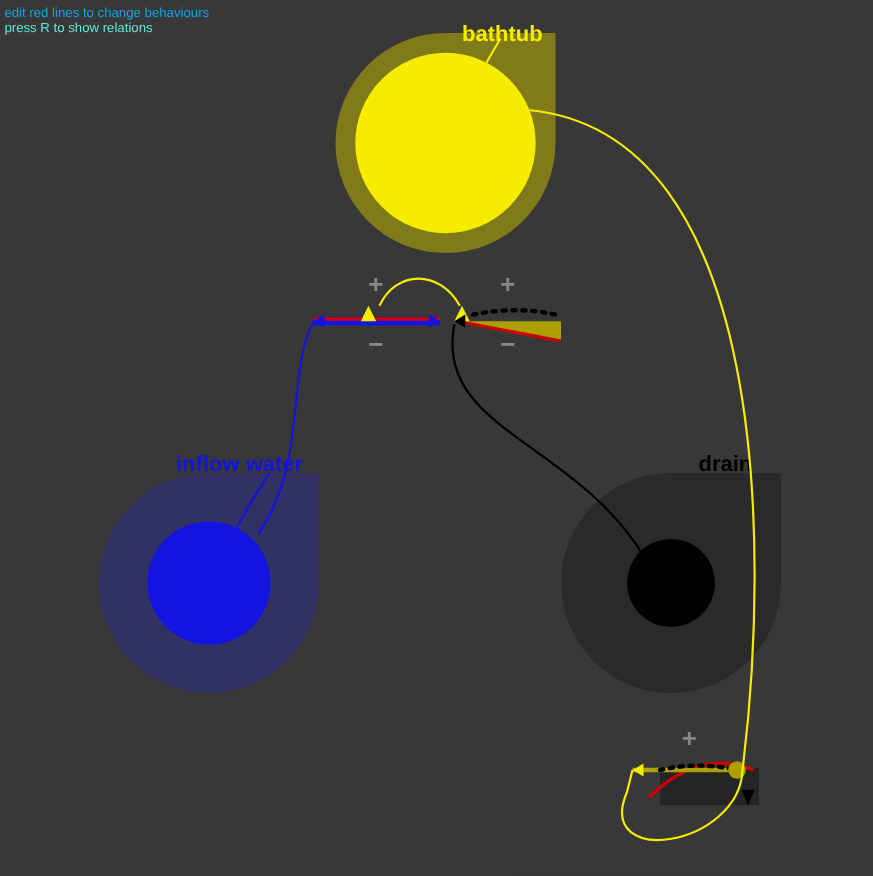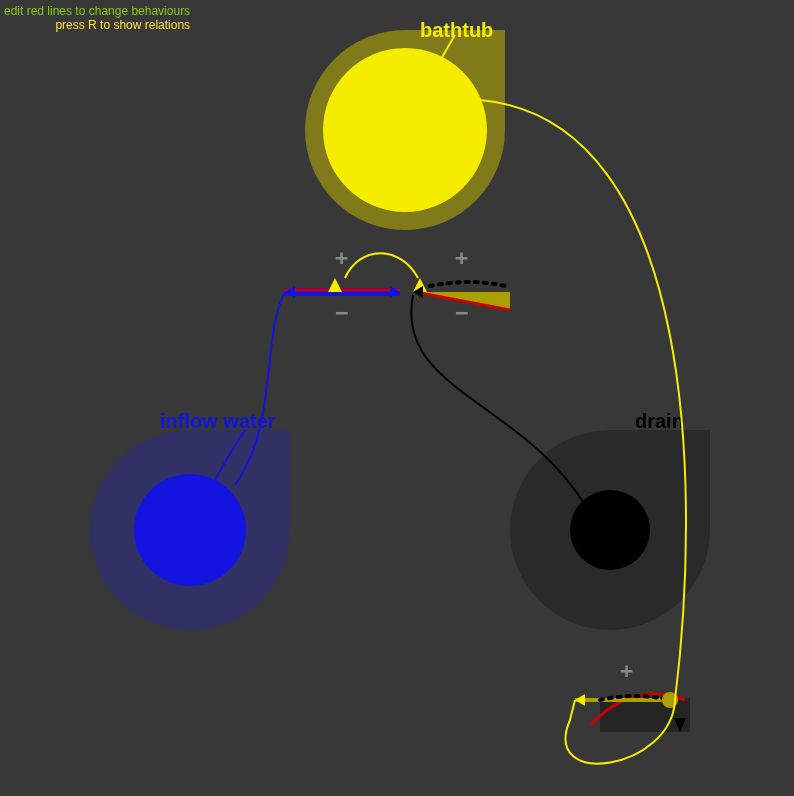--- a/index.html
+++ b/index.html
@@ -10,22 +10,22 @@
       overflow: hidden;
       font-family: Arial, sans-serif;
       position: relative;
     }
     .hint-top {
       position: absolute;
       top: 4px;
       left: 4px;
       font-size: 12px;
     }
-    .hint-red { color: #84cc16; }
-    .hint-white { color: #fde047; text-align: right; }
+    .hint-red { color: #0ea5e9; }
+    .hint-white { color: #5eead4; }
     svg { display: block; }
     .node-label {
       font-size: 20px;
       font-weight: bold;
     }
     .plus-minus {
       font-size: 22px;
       font-weight: bold;
       font-family: monospace;
     }

